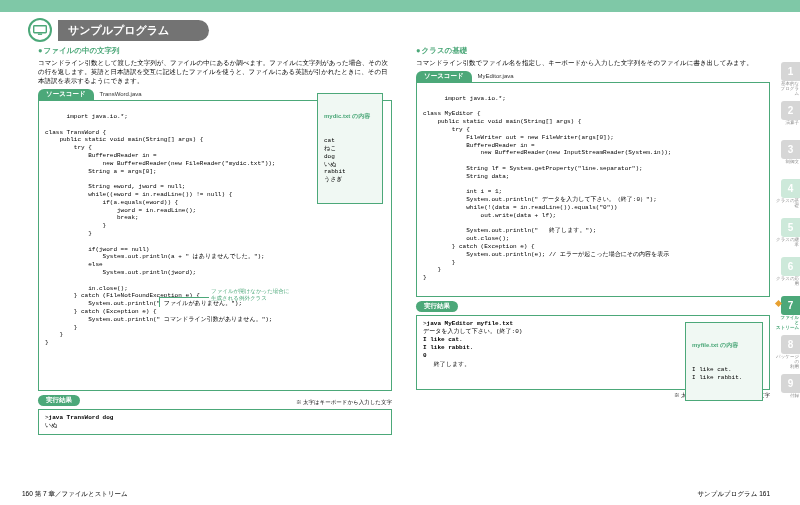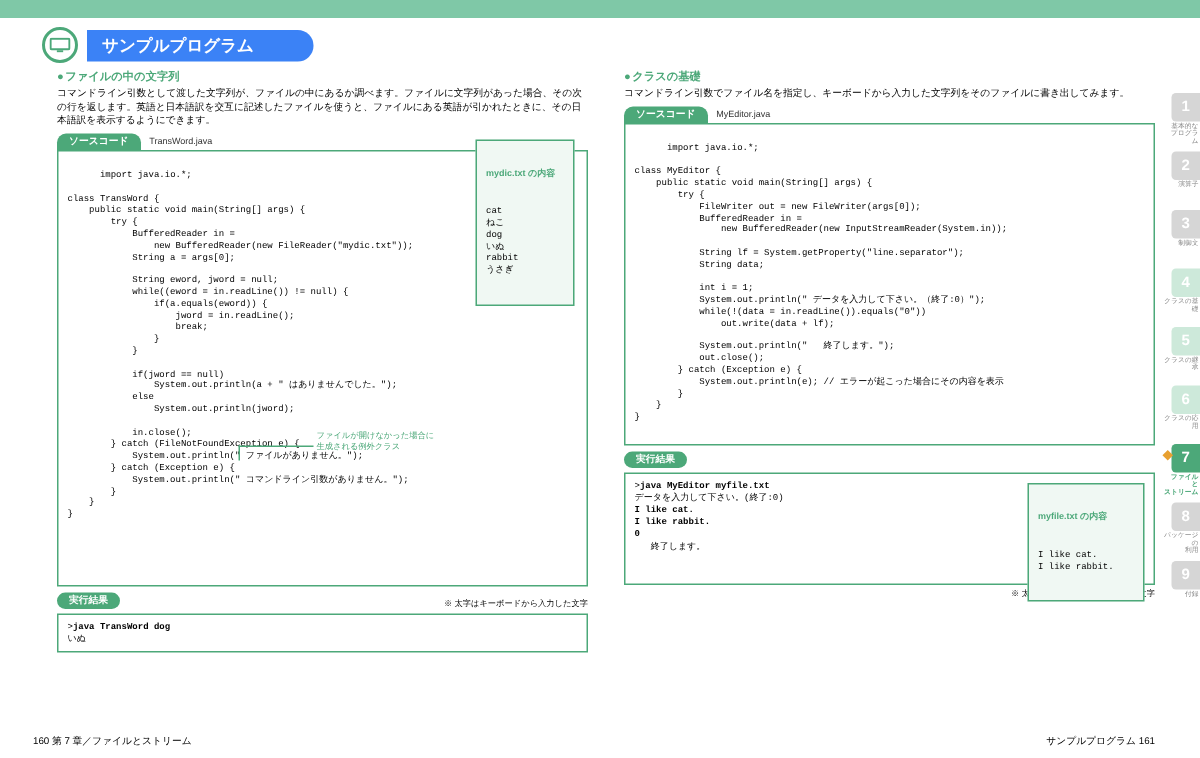--- a/index.html
+++ b/index.html
@@ -1,21 +1,21 @@
 <!DOCTYPE html>
 <html><head>
 <meta charset="utf-8">
 <style>
   * { margin: 0; padding: 0; box-sizing: border-box; }
   body { width: 800px; height: 505px; font-family: "Hiragino Sans", "Meiryo", sans-serif; font-size: 7px; background: #fff; position: relative; overflow: hidden; }
   .topbar { height: 12px; background: #7fc8a7; }
   .title-wrap { display: flex; align-items: center; margin: 6px 0 4px 28px; }
   .title-icon { width: 24px; height: 24px; border: 2px solid #4ca879; border-radius: 50%; display: flex; align-items: center; justify-content: center; margin-right: 6px; }
   .title-icon svg { width: 14px; height: 10px; }
-  .title-band { background: #3b82f6; color: #fff; font-weight: bold; font-size: 11px; padding: 3px 40px 3px 10px; border-radius: 0 12px 12px 0; }
+  .title-band { background: #737373; color: #fff; font-weight: bold; font-size: 11px; padding: 3px 40px 3px 10px; border-radius: 0 12px 12px 0; }
   .columns { display: flex; gap: 24px; padding: 0 30px 0 38px; }
   .col { flex: 1; min-width: 0; }
   .sub-head { color: #4ca879; font-weight: bold; font-size: 7.5px; margin-bottom: 2px; }
   .sub-head::before { content: "●"; color: #4ca879; margin-right: 1px; }
   .lead { font-size: 6.5px; line-height: 1.4; margin-bottom: 4px; }
   .src-label { display: inline-block; background: #4ca879; color: #fff; font-size: 6.5px; font-weight: bold; padding: 1px 8px; border-radius: 6px 6px 0 0; }
   .src-file { font-size: 6px; color: #333; margin-left: 4px; }
   .code-box { border: 1px solid #4ca879; padding: 4px 6px; font-family: "Courier New", monospace; font-size: 6px; line-height: 1.3; white-space: pre; position: relative; overflow: visible; }
   .float-box { position: absolute; border: 1px solid #4ca879; background: #f0f8f3; padding: 3px 6px; font-size: 6px; line-height: 1.3; }
   .float-box .box-title { color: #4ca879; font-weight: bold; font-family: "Hiragino Sans", sans-serif; margin-bottom: 1px; }

